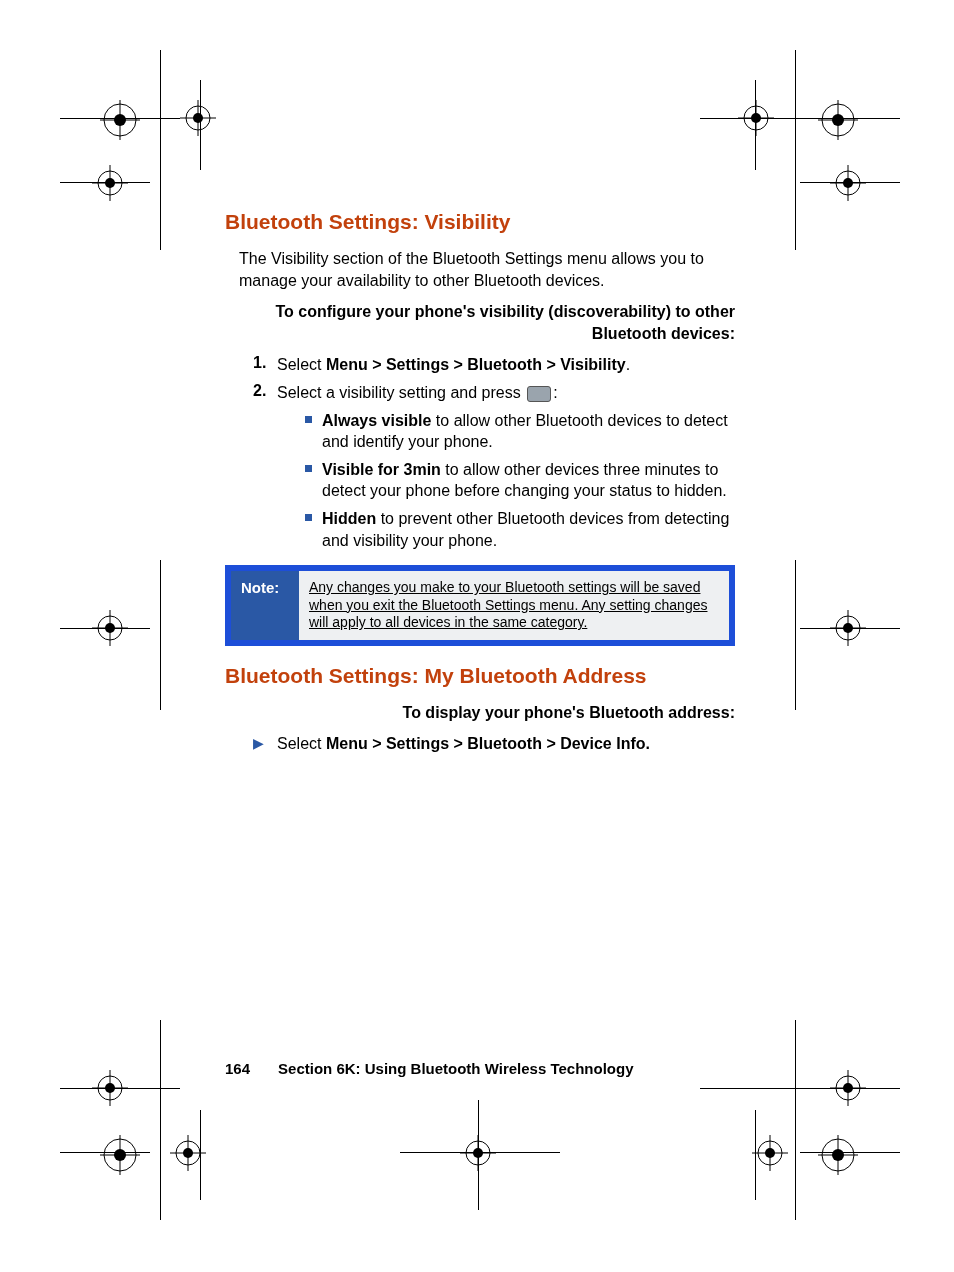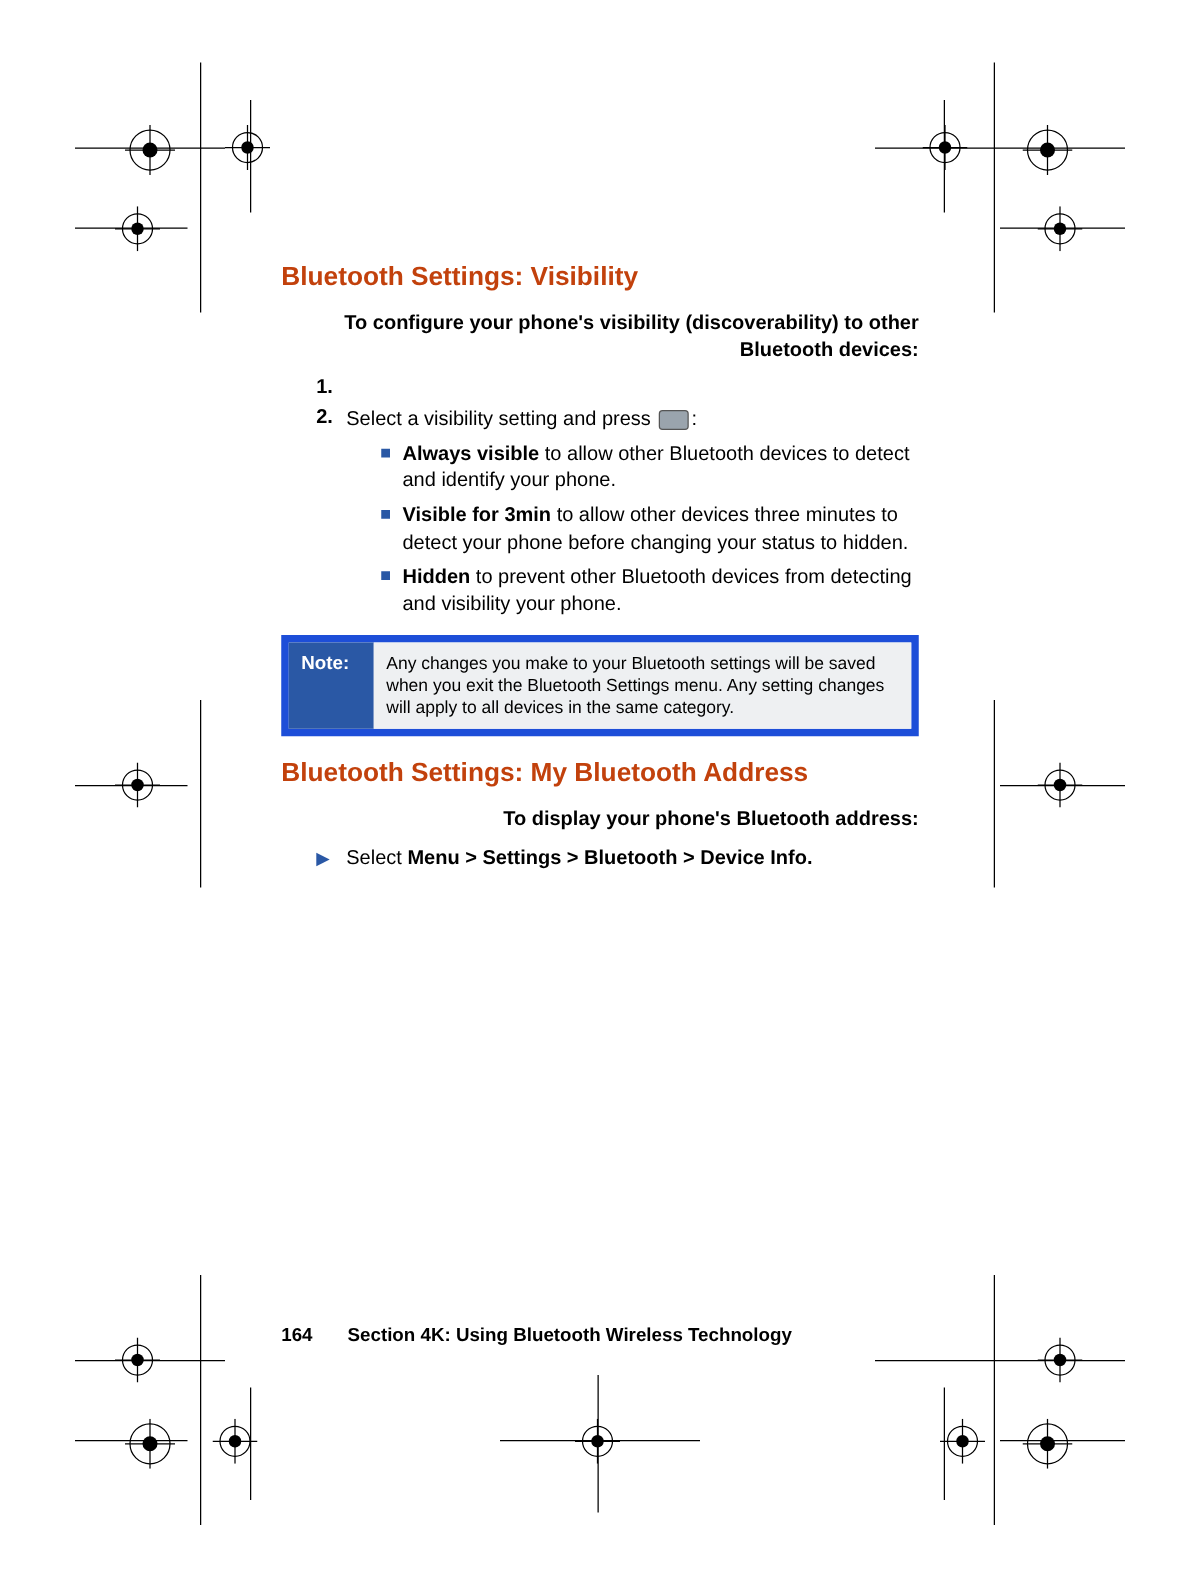--- a/index.html
+++ b/index.html
@@ -95,20 +95,21 @@
     padding: 8px 10px;
     width: 48px;
     flex: 0 0 48px;
   }
   .note-body {
     background: #eef0f2;
     font-size: 14px;
     line-height: 1.25;
     padding: 8px 10px;
     flex: 1;
+    text-decoration: underline;
   }
   .arrow-row {
     display: flex;
     align-items: flex-start;
     padding-left: 28px;
     margin-top: 8px;
   }
   .arrow-bullet {
     color: #2a58a5;
     font-size: 14px;
@@ -283,25 +284,29 @@
       <circle cx="18" cy="18" r="5" fill="#000"></circle>
       <line x1="0" y1="18" x2="36" y2="18" stroke="#000"></line>
       <line x1="18" y1="0" x2="18" y2="36" stroke="#000"></line>
     </svg>
 </div>
 
 <div class="page">
 
   <h2 class="section-heading">Bluetooth Settings: Visibility</h2>
 
+  <p class="body-text">The Visibility section of the Bluetooth Settings menu allows you to manage your availability to other Bluetooth devices.</p>
 
   <p class="body-text bold">To configure your phone's visibility (discoverability) to other Bluetooth devices:</p>
 
   <div class="ol-row">
     <div class="ol-num">1.</div>
+    <div class="ol-content">
+      <span>Select </span><span class="bold">Menu &gt; Settings &gt; Bluetooth &gt; Visibility</span><span>.</span>
+    </div>
   </div>
 
   <div class="ol-row">
     <div class="ol-num">2.</div>
     <div class="ol-content">
       <span>Select a visibility setting and press </span><span class="key-icon"></span><span>:</span>
     </div>
   </div>
 
   <div class="sub-ul">
@@ -331,14 +336,14 @@
   <div class="arrow-row">
     <div class="arrow-bullet">▶</div>
     <div class="ol-content">
       <span>Select </span><span class="bold">Menu &gt; Settings &gt; Bluetooth &gt; Device Info.</span>
     </div>
   </div>
 
 </div>
 
 <div class="footer">
-  <span class="pn">164</span><span>Section 4K: Using Bluetooth Wireless Technology</span>
+  <span class="pn">164</span><span>Section 6K: Using Bluetooth Wireless Technology</span>
 </div>
 
 </body></html>

